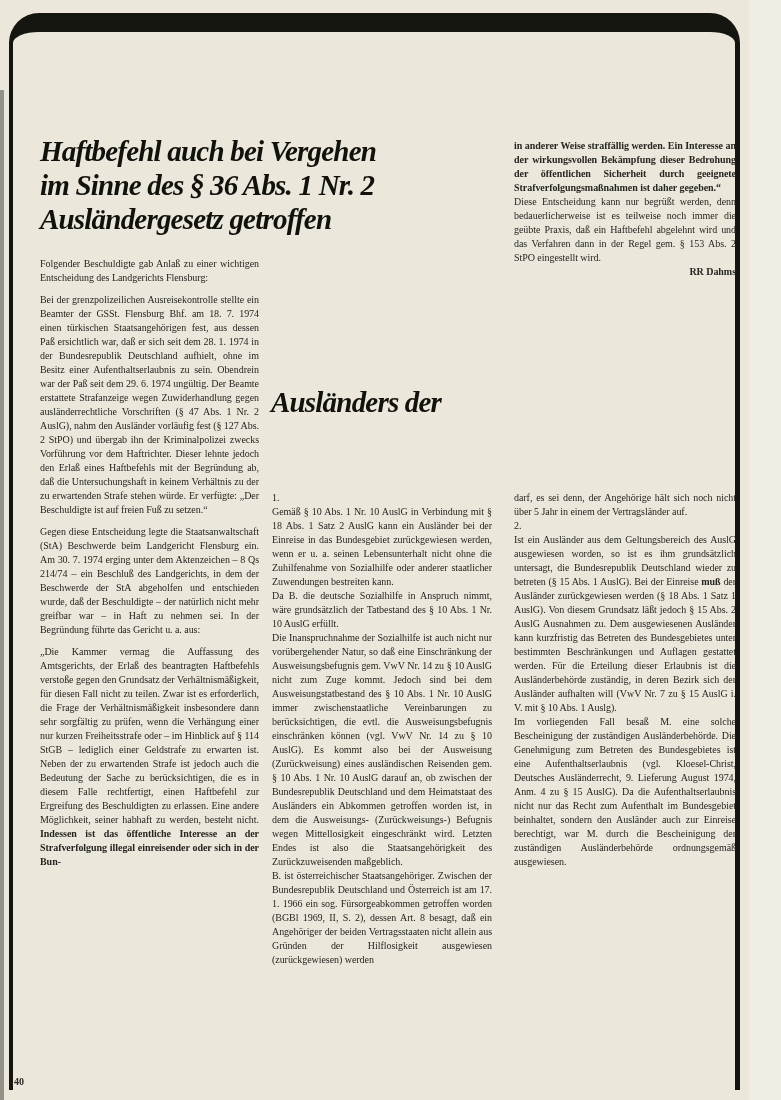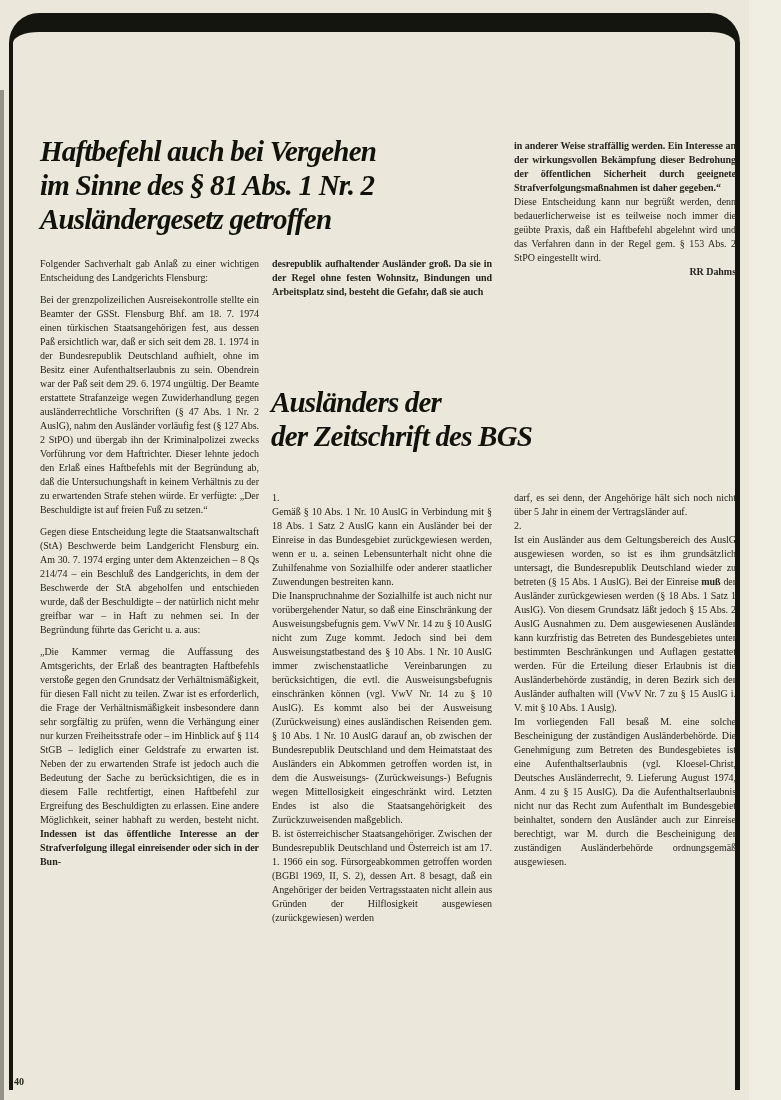--- a/index.html
+++ b/index.html
@@ -56,49 +56,46 @@
 </style>
 </head>
 <body>
 
 <div class="page">
 
   <div class="frame"></div>
 
   <div class="headline hl1">
     <div>Haftbefehl auch bei Vergehen</div>
-    <div>im Sinne des § 81 Abs. 1 Nr. 2</div>
+    <div>im Sinne des § 36 Abs. 1 Nr. 2</div>
     <div>Ausländergesetz getroffen</div>
   </div>
 
   <div class="bodycol a1c3">
     <p class="bold">in anderer Weise straffällig werden. Ein Interesse an der wirkungsvollen Bekämpfung dieser Bedrohung der öffentlichen Sicherheit durch geeignete Strafverfolgungsmaßnahmen ist daher gegeben.“</p>
     <p>Diese Entscheidung kann nur begrüßt werden, denn bedauerlicherweise ist es teilweise noch immer die geübte Praxis, daß ein Haftbefehl abgelehnt wird und das Verfahren dann in der Regel gem. § 153 Abs. 2 StPO eingestellt wird.</p>
     <p class="byline">RR Dahms</p>
   </div>
 
   <div class="bodycol a1c1">
-    <p>Folgender Sachverhalt gab Anlaß zu einer wichtigen Entscheidung des Landgerichts Flensburg:</p>
+    <p>Folgender Beschuldigte gab Anlaß zu einer wichtigen Entscheidung des Landgerichts Flensburg:</p>
     <p>Bei der grenzpolizeilichen Ausreisekontrolle stellte ein Beamter der GSSt. Flensburg Bhf. am 18. 7. 1974 einen türkischen Staatsangehörigen fest, aus dessen Paß ersichtlich war, daß er sich seit dem 28. 1. 1974 in der Bundesrepublik Deutschland aufhielt, ohne im Besitz einer Aufenthaltserlaubnis zu sein. Obendrein war der Paß seit dem 29. 6. 1974 ungültig. Der Beamte erstattete Strafanzeige wegen Zuwiderhandlung gegen ausländerrechtliche Vorschriften (§ 47 Abs. 1 Nr. 2 AuslG), nahm den Ausländer vorläufig fest (§ 127 Abs. 2 StPO) und übergab ihn der Kriminalpolizei zwecks Vorführung vor dem Haftrichter. Dieser lehnte jedoch den Erlaß eines Haftbefehls mit der Begründung ab, daß die Untersuchungshaft in keinem Verhältnis zu der zu erwartenden Strafe stehen würde. Er verfügte: „Der Beschuldigte ist auf freien Fuß zu setzen.“</p>
     <p>Gegen diese Entscheidung legte die Staatsanwaltschaft (StA) Beschwerde beim Landgericht Flensburg ein. Am 30. 7. 1974 erging unter dem Aktenzeichen – 8 Qs 214/74 – ein Beschluß des Landgerichts, in dem der Beschwerde der StA abgeholfen und entschieden wurde, daß der Beschuldigte – der natürlich nicht mehr greifbar war – in Haft zu nehmen sei. In der Begründung führte das Gericht u. a. aus:</p>
     <p><span>„Die Kammer vermag die Auffassung des Amtsgerichts, der Erlaß des beantragten Haftbefehls verstoße gegen den Grundsatz der Verhältnismäßigkeit, für diesen Fall nicht zu teilen. Zwar ist es erforderlich, die Frage der Verhältnismäßigkeit insbesondere dann sehr sorgfältig zu prüfen, wenn die Verhängung einer nur kurzen Freiheitsstrafe oder – im Hinblick auf § 114 StGB – lediglich einer Geldstrafe zu erwarten ist. Neben der zu erwartenden Strafe ist jedoch auch die Bedeutung der Sache zu berücksichtigen, die es in diesem Falle rechtfertigt, einen Haftbefehl zur Ergreifung des Beschuldigten zu erlassen. Eine andere Möglichkeit, seiner habhaft zu werden, besteht nicht. </span><span class="bold">Indessen ist das öffentliche Interesse an der Strafverfolgung illegal einreisender oder sich in der Bun-</span></p>
   </div>
 
-  <div class="bodycol a1c2">
-    <p class="bold">desrepublik aufhaltender Ausländer groß. Da sie in der Regel ohne festen Wohnsitz, Bindungen und Arbeitsplatz sind, besteht die Gefahr, daß sie auch</p>
-  </div>
 
   <div class="headline hl2">
     <div>Ausländers der</div>
-    <div>der Zeitschrift des BGS</div>
   </div>
 
   <div class="bodycol a2c1">
     <span class="secnum">1.</span>
     <p>Gemäß § 10 Abs. 1 Nr. 10 AuslG in Verbindung mit § 18 Abs. 1 Satz 2 AuslG kann ein Ausländer bei der Einreise in das Bundesgebiet zurückgewiesen werden, wenn er u. a. seinen Lebensunterhalt nicht ohne die Zuhilfenahme von Sozialhilfe oder anderer staatlicher Zuwendungen bestreiten kann.</p>
+    <p>Da B. die deutsche Sozialhilfe in Anspruch nimmt, wäre grundsätzlich der Tatbestand des § 10 Abs. 1 Nr. 10 AuslG erfüllt.</p>
     <p>Die Inanspruchnahme der Sozialhilfe ist auch nicht nur vorübergehender Natur, so daß eine Einschränkung der Ausweisungsbefugnis gem. VwV Nr. 14 zu § 10 AuslG nicht zum Zuge kommt. Jedoch sind bei dem Ausweisungstatbestand des § 10 Abs. 1 Nr. 10 AuslG immer zwischenstaatliche Vereinbarungen zu berücksichtigen, die evtl. die Ausweisungsbefugnis einschränken können (vgl. VwV Nr. 14 zu § 10 AuslG). Es kommt also bei der Ausweisung (Zurückweisung) eines ausländischen Reisenden gem. § 10 Abs. 1 Nr. 10 AuslG darauf an, ob zwischen der Bundesrepublik Deutschland und dem Heimatstaat des Ausländers ein Abkommen getroffen worden ist, in dem die Ausweisungs- (Zurückweisungs-) Befugnis wegen Mittellosigkeit eingeschränkt wird. Letzten Endes ist also die Staatsangehörigkeit des Zurückzuweisenden maßgeblich.</p>
     <p>B. ist österreichischer Staatsangehöriger. Zwischen der Bundesrepublik Deutschland und Österreich ist am 17. 1. 1966 ein sog. Fürsorgeabkommen getroffen worden (BGBl 1969, II, S. 2), dessen Art. 8 besagt, daß ein Angehöriger der beiden Vertragsstaaten nicht allein aus Gründen der Hilflosigkeit ausgewiesen (zurückgewiesen) werden</p>
   </div>
 
   <div class="bodycol a2c2">
     <p>darf, es sei denn, der Angehörige hält sich noch nicht über 5 Jahr in einem der Vertragsländer auf.</p>
     <span class="secnum">2.</span>
     <p><span>Ist ein Ausländer aus dem Geltungsbereich des AuslG ausgewiesen worden, so ist es ihm grundsätzlich untersagt, die Bundesrepublik Deutschland wieder zu betreten (§ 15 Abs. 1 AuslG). Bei der Einreise </span><span class="bold">muß</span><span> der Ausländer zurückgewiesen werden (§ 18 Abs. 1 Satz 1 AuslG). Von diesem Grundsatz läßt jedoch § 15 Abs. 2 AuslG Ausnahmen zu. Dem ausgewiesenen Ausländer kann kurzfristig das Betreten des Bundesgebietes unter bestimmten Beschränkungen und Auflagen gestattet werden. Für die Erteilung dieser Erlaubnis ist die Ausländerbehörde zuständig, in deren Bezirk sich der Ausländer aufhalten will (VwV Nr. 7 zu § 15 AuslG i. V. mit § 10 Abs. 1 Auslg).</span></p>
     <p>Im vorliegenden Fall besaß M. eine solche Bescheinigung der zuständigen Ausländerbehörde. Die Genehmigung zum Betreten des Bundesgebietes ist eine Aufenthaltserlaubnis (vgl. Kloesel-Christ, Deutsches Ausländerrecht, 9. Lieferung August 1974, Anm. 4 zu § 15 AuslG). Da die Aufenthaltserlaubnis nicht nur das Recht zum Aufenthalt im Bundesgebiet beinhaltet, sondern den Ausländer auch zur Einreise berechtigt, war M. durch die Bescheinigung der zuständigen Ausländerbehörde ordnungsgemäß ausgewiesen.</p>
 

